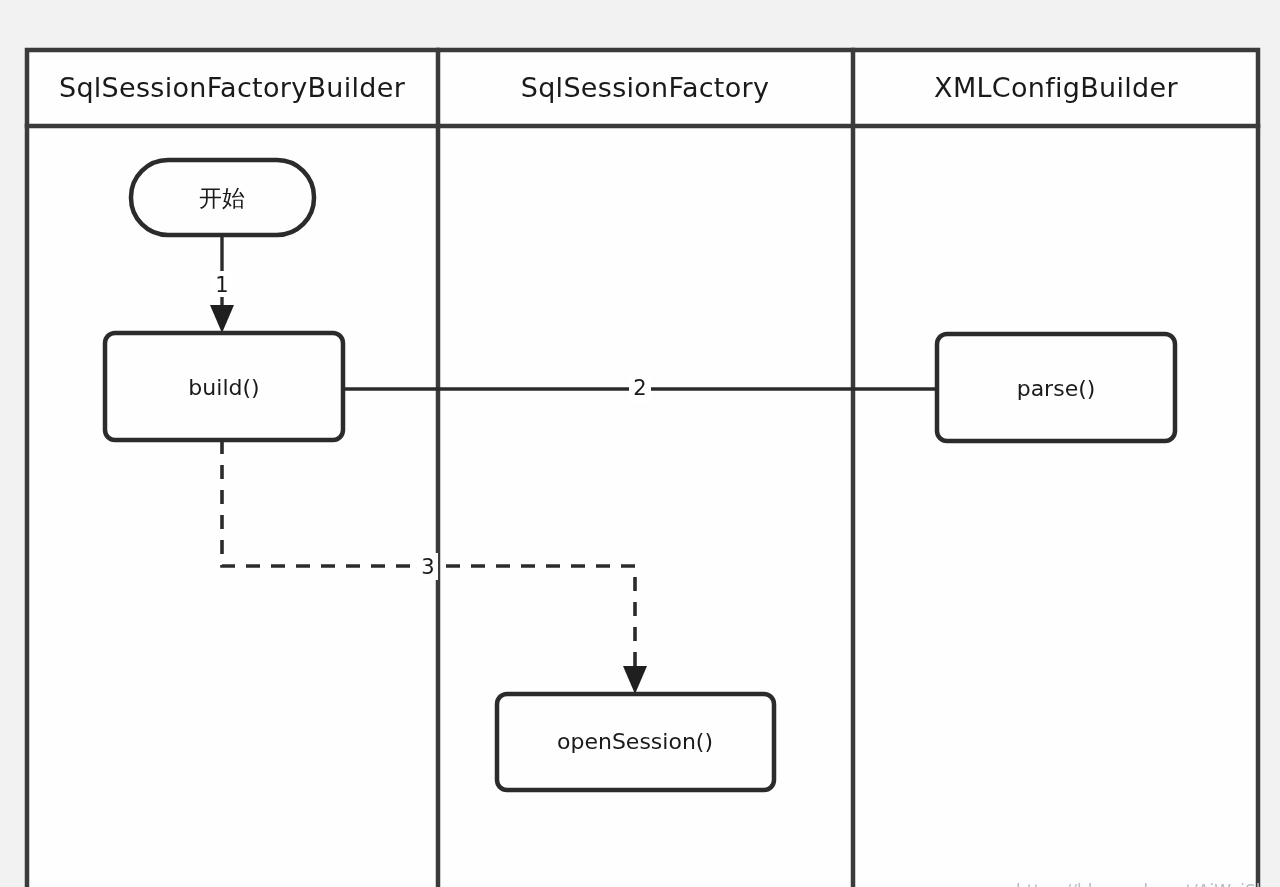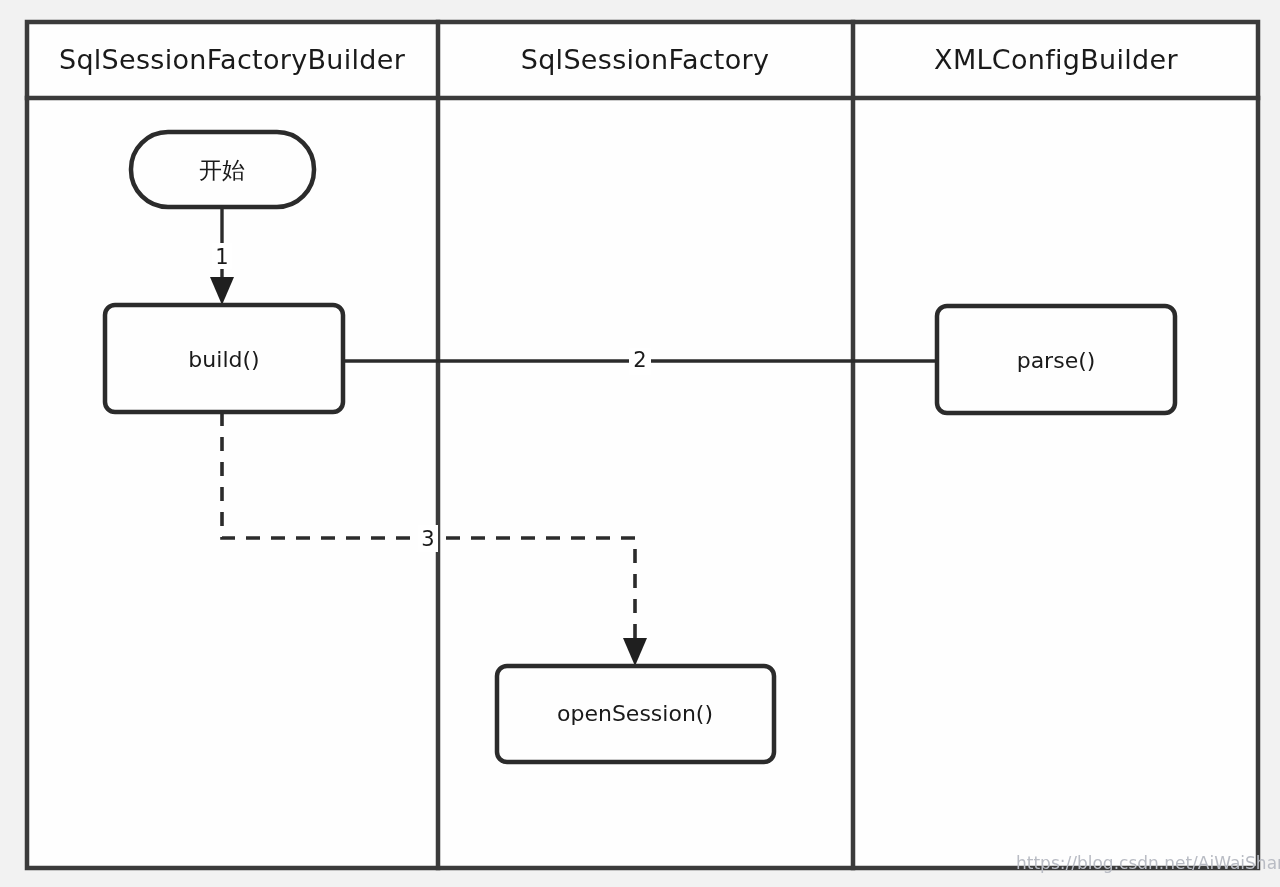--- a/index.html
+++ b/index.html
@@ -11,20 +11,21 @@
     width: 1280px;
     height: 887px;
     overflow: hidden;
     font-family: "DejaVu Sans", "Liberation Sans", sans-serif;
   }
   #canvas {
     position: relative;
     width: 1280px;
     height: 836px;
     background: #f2f2f2;
+    margin-top: 28px;
   }
   #diagram-svg {
     position: absolute;
     left: 0;
     top: 0;
     width: 1280px;
     height: 887px;
   }
   .lane-title {
     font-family: "DejaVu Sans", "Liberation Sans", sans-serif;

